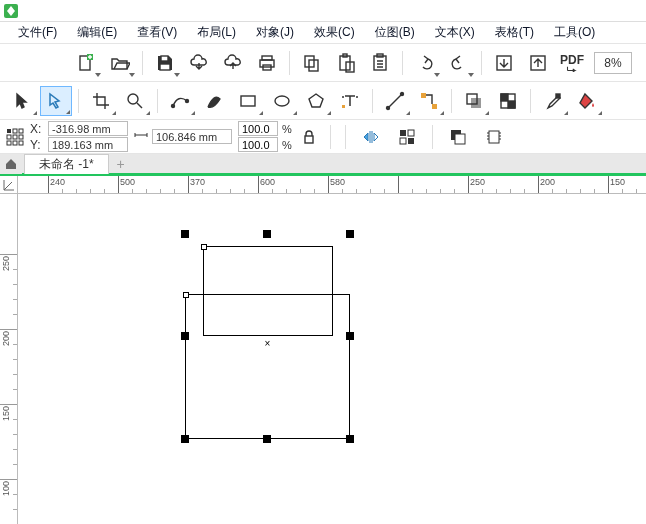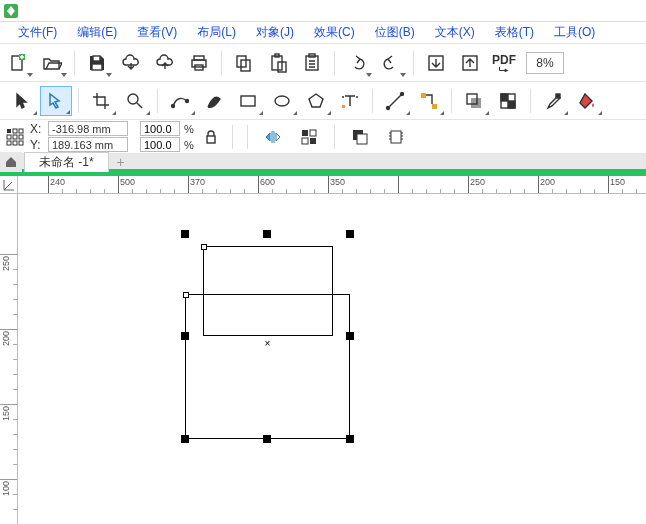--- a/index.html
+++ b/index.html
@@ -2,22 +2,22 @@
 <html><head>
 <meta charset="utf-8">
 <style>
 * { margin:0; padding:0; box-sizing:border-box; font-family:"Microsoft YaHei","Segoe UI",sans-serif; font-size:12px; }
 body { background:#fff; width:646px; height:524px; overflow:hidden; position:relative; }
 .titlebar { height:22px; background:#fff; border-bottom:1px solid #ddd; display:flex; align-items:center; padding:0 4px; gap:4px; }
 .app-icon { width:14px; height:14px; background:#3bb04f; border-radius:2px; display:flex; align-items:center; justify-content:center; }
 .app-icon svg { width:10px; height:10px; }
 .title-text { color:#555; font-size:12px; }
 .menubar { height:22px; display:flex; align-items:center; padding:0 8px; gap:0; border-bottom:1px solid #e5e5e5; }
-.menu-item { padding:2px 10px; color:#1d4ed8; cursor:default; }
-.toolbar { height:38px; display:flex; align-items:center; padding:0 2px; gap:2px; border-bottom:1px solid #e5e5e5; }
+.menu-item { padding:2px 10px; color:#0f172a; cursor:default; }
+.toolbar { height:38px; display:flex; align-items:center; padding:0 14px; gap:2px; border-bottom:1px solid #e5e5e5;justify-content:flex-end; }
 .tb-btn { width:32px; height:30px; display:flex; align-items:center; justify-content:center; color:#333; position:relative; }
 .tb-btn svg { width:20px; height:20px; stroke:#333; fill:none; stroke-width:1.4; }
 .tb-btn .dd { position:absolute; right:1px; bottom:1px; width:0; height:0; border-left:3px solid transparent; border-right:3px solid transparent; border-top:4px solid #666; }
 .tb-sep { width:1px; height:24px; background:#ddd; margin:0 4px; }
 .tb-btn.pdf { font-weight:bold; font-size:11px; color:#333; flex-direction:column; line-height:1; }
 .zoom-box { width:38px; height:22px; border:1px solid #bbb; display:flex; align-items:center; justify-content:center; color:#333; margin-left:4px; }
 .tooltoolbar { height:38px; display:flex; align-items:center; padding:0 6px; gap:2px; border-bottom:1px solid #e5e5e5; }
 .tool-btn { width:32px; height:30px; display:flex; align-items:center; justify-content:center; position:relative; }
 .tool-btn.active { border:1px solid #6fb8ff; background:#dbeeff; }
 .tool-btn svg { width:20px; height:20px; stroke:#333; fill:none; stroke-width:1.4; }
@@ -31,21 +31,21 @@
 .coord-input { width:80px; height:15px; border:1px solid #bbb; padding:0 3px; color:#333; font-size:11px; display:flex; align-items:center; }
 .dim-icon svg { width:14px; height:14px; stroke:#333; fill:none; }
 .pct-input { width:40px; height:15px; border:1px solid #bbb; padding:0 3px; font-size:11px; display:flex; align-items:center; }
 .pct-label { color:#333; font-size:11px; }
 .lock-btn { width:22px; height:28px; display:flex; align-items:center; justify-content:center; }
 .lock-btn svg { width:16px; height:16px; stroke:#333; fill:none; stroke-width:1.4; }
 .rot-group { display:flex; align-items:center; gap:4px; }
 .rot-input { width:50px; height:20px; border:1px solid #bbb; padding:0 4px; display:flex; align-items:center; font-size:11px; }
 .prop-btn { width:30px; height:28px; display:flex; align-items:center; justify-content:center; }
 .prop-btn svg { width:20px; height:20px; }
-.tabbar { height:22px; display:flex; align-items:center; background:#e8e8e8; border-bottom:7px solid #22c55e; }
+.tabbar { height:22px; display:flex; align-items:center; background:#e8e8e8; border-bottom:3px solid #22c55e; }
 .home-btn { width:22px; height:20px; display:flex; align-items:center; justify-content:center; background:#e8e8e8; }
 .home-btn svg { width:14px; height:14px; fill:#666; }
 .doc-tab { height:20px; padding:0 14px; background:#fff; border:1px solid #ccc; border-bottom:none; display:flex; align-items:center; color:#333; margin-left:2px; }
 .add-tab { width:20px; height:20px; display:flex; align-items:center; justify-content:center; color:#999; font-size:14px; margin-left:2px; }
 .canvas-area { position:relative; height:352px; background:#fff; }
 .hruler { position:absolute; top:0; left:18px; right:0; height:18px; background:#fff; border-bottom:1px solid #bbb; overflow:hidden; }
 .hruler .tick { position:absolute; top:0; height:18px; border-left:1px solid #999; }
 .hruler .tick.major { border-left:1px solid #666; }
 .hruler .tlabel { position:absolute; top:1px; font-size:9px; color:#555; transform:translateX(2px); }
 .hruler .minor { position:absolute; bottom:0; height:4px; border-left:1px solid #aaa; }
@@ -316,20 +316,26 @@
     <div class="coord-row">
         <span class="coord-label">X:</span>
         <div class="coord-input">-316.98 mm</div>
       </div>
     <div class="coord-row">
         <span class="coord-label">Y:</span>
         <div class="coord-input">189.163 mm</div>
       </div>
   </div>
   <div class="coord-group">
+    <div class="coord-row">
+        <span class="dim-icon"><svg viewBox="0 0 14 14">
+            <path d="M1 7 h12 M1 5 v4 M13 5 v4"></path>
+          </svg></span>
+        <div class="coord-input">106.846 mm</div>
+      </div>
   </div>
   <div class="coord-group">
     <div class="coord-row">
         <div class="pct-input">100.0</div>
         <span class="pct-label">%</span>
       </div>
     <div class="coord-row">
         <div class="pct-input">100.0</div>
         <span class="pct-label">%</span>
       </div>
@@ -404,21 +410,21 @@
       <div class="minor" style="left: 198px;"></div>
       <div class="minor" style="left: 212px;"></div>
       <div class="minor" style="left: 226px;"></div>
       <div class="tick major" style="left: 240px;"></div>
       <div class="tlabel" style="left: 240px;">600</div>
       <div class="minor" style="left: 254px;"></div>
       <div class="minor" style="left: 268px;"></div>
       <div class="minor" style="left: 282px;"></div>
       <div class="minor" style="left: 296px;"></div>
       <div class="tick major" style="left: 310px;"></div>
-      <div class="tlabel" style="left: 310px;">350</div>
+      <div class="tlabel" style="left: 310px;">580</div>
       <div class="minor" style="left: 324px;"></div>
       <div class="minor" style="left: 338px;"></div>
       <div class="minor" style="left: 352px;"></div>
       <div class="minor" style="left: 366px;"></div>
       <div class="tick major" style="left: 380px;"></div>
       <div class="tlabel" style="left: 392px; margin-top: 24px;">300</div>
       <div class="minor" style="left: 394px;"></div>
       <div class="minor" style="left: 408px;"></div>
       <div class="minor" style="left: 422px;"></div>
       <div class="minor" style="left: 436px;"></div>

